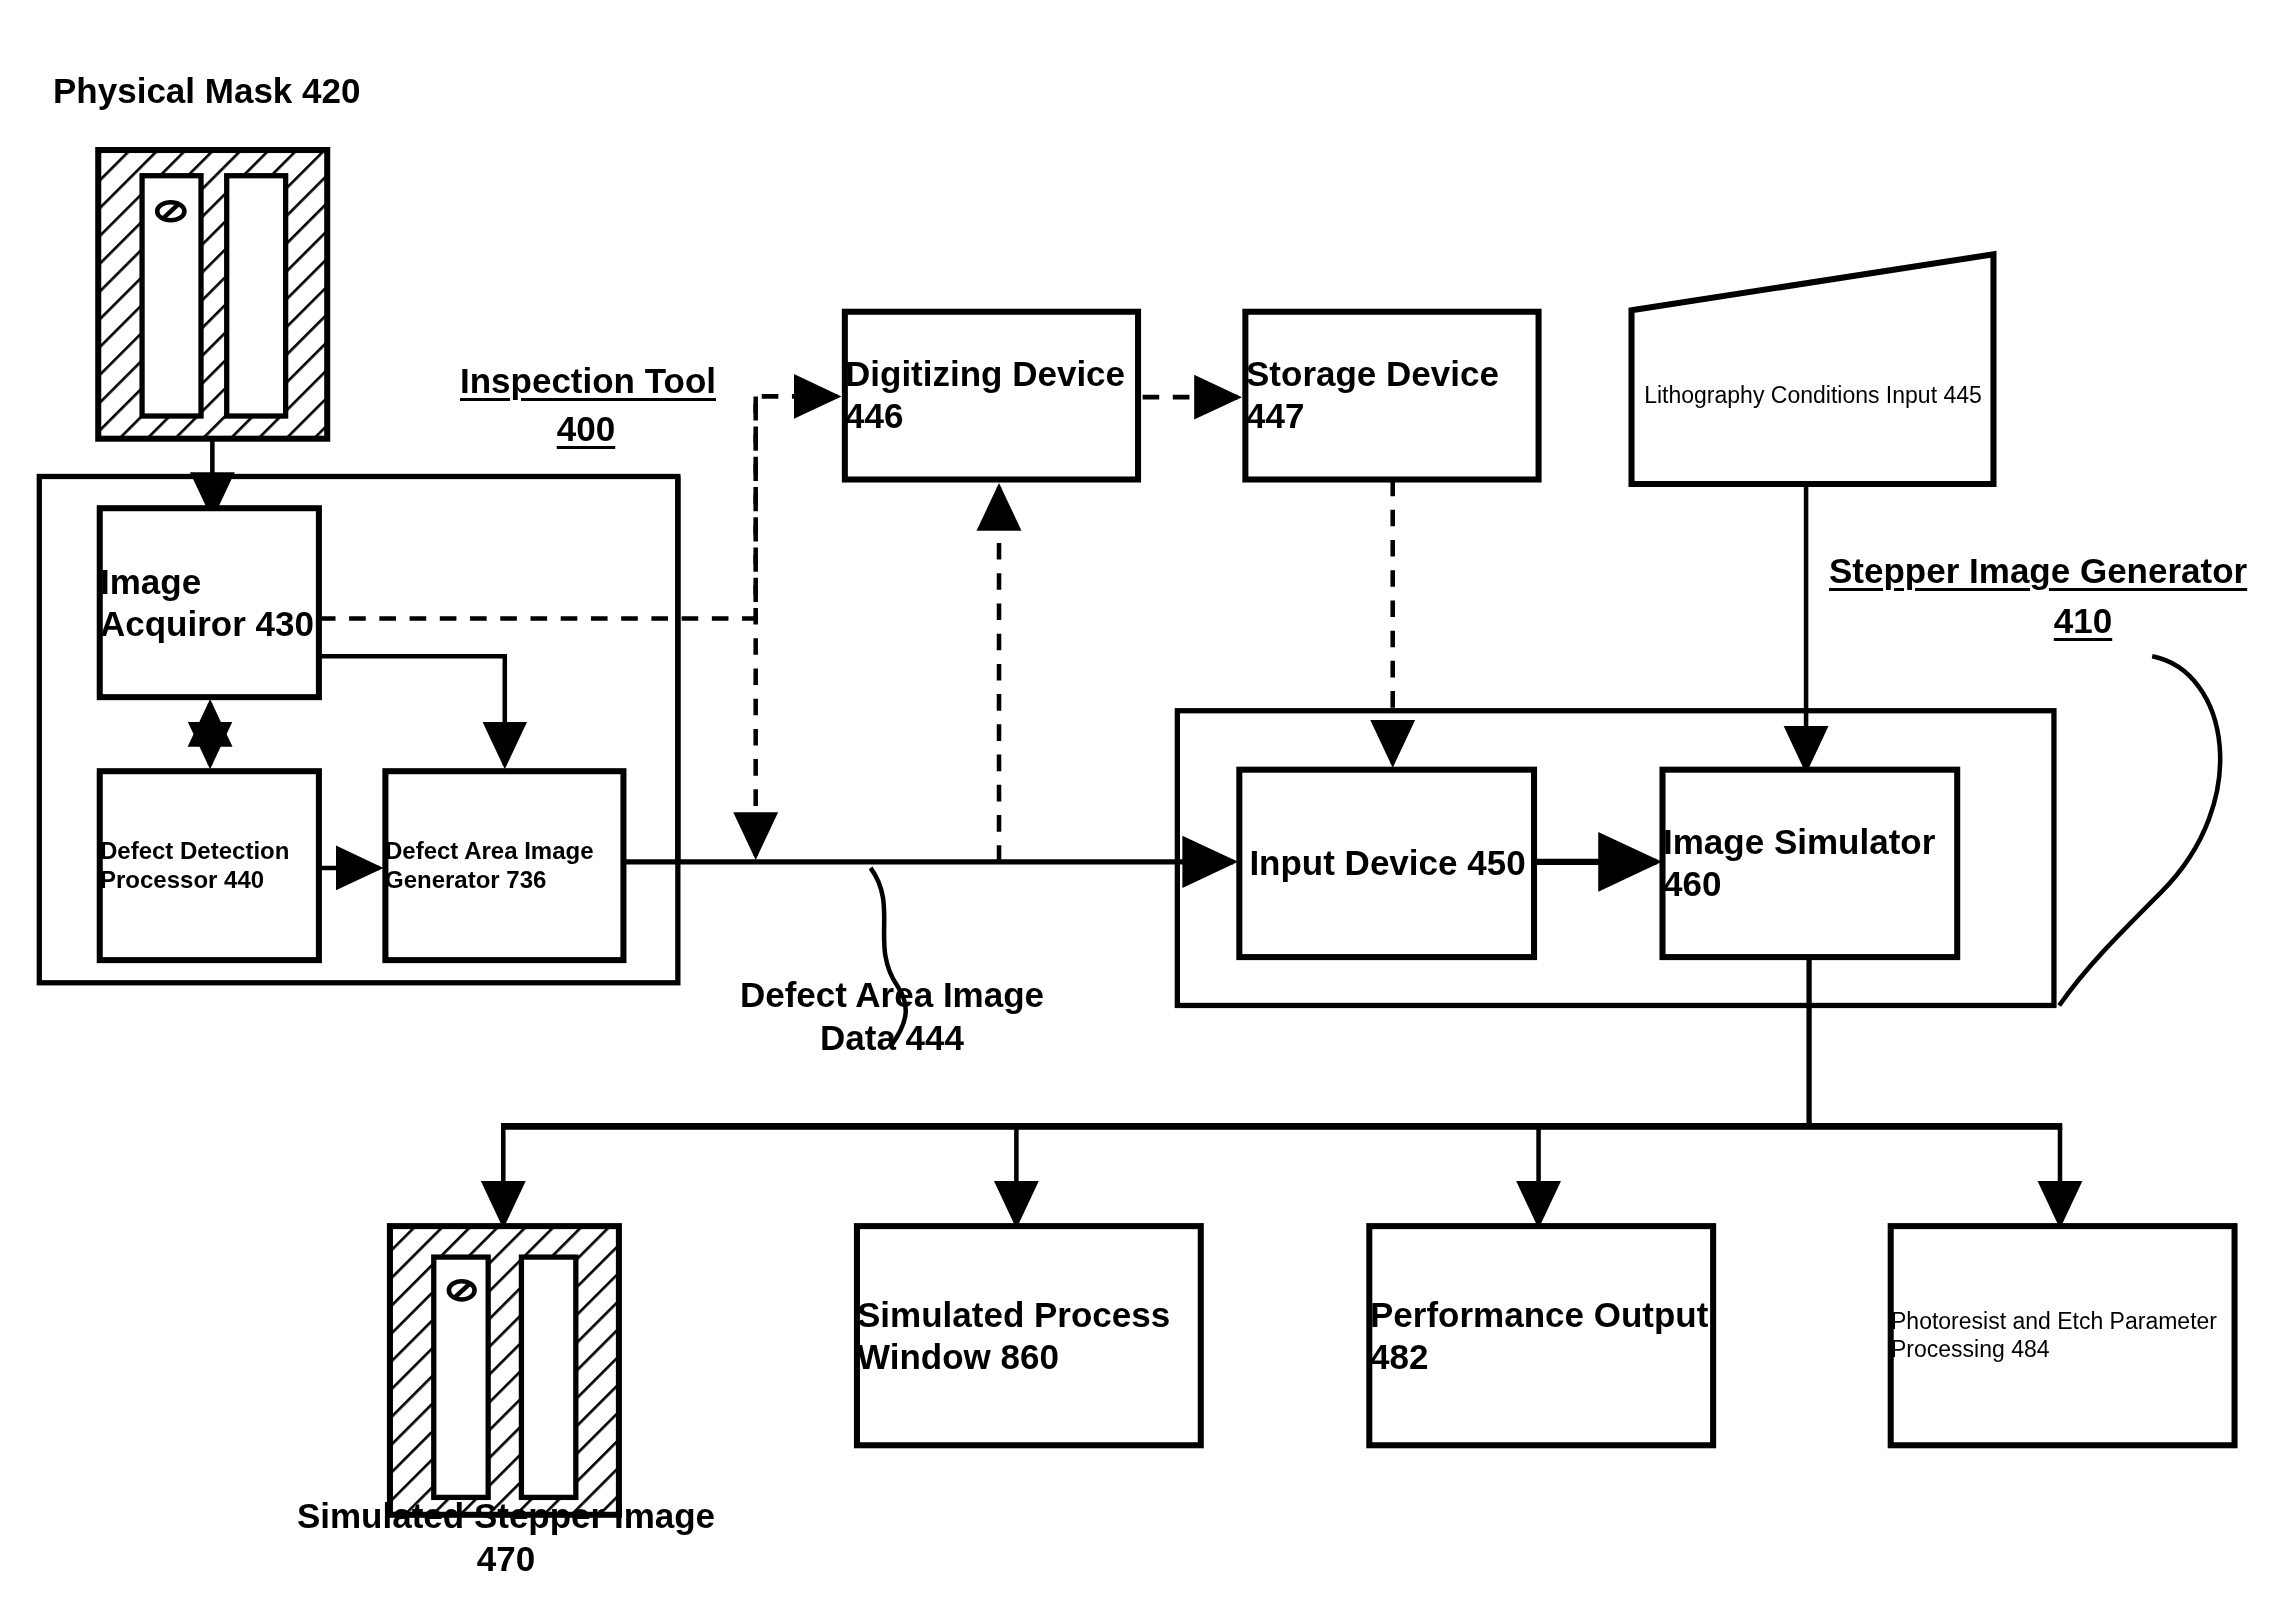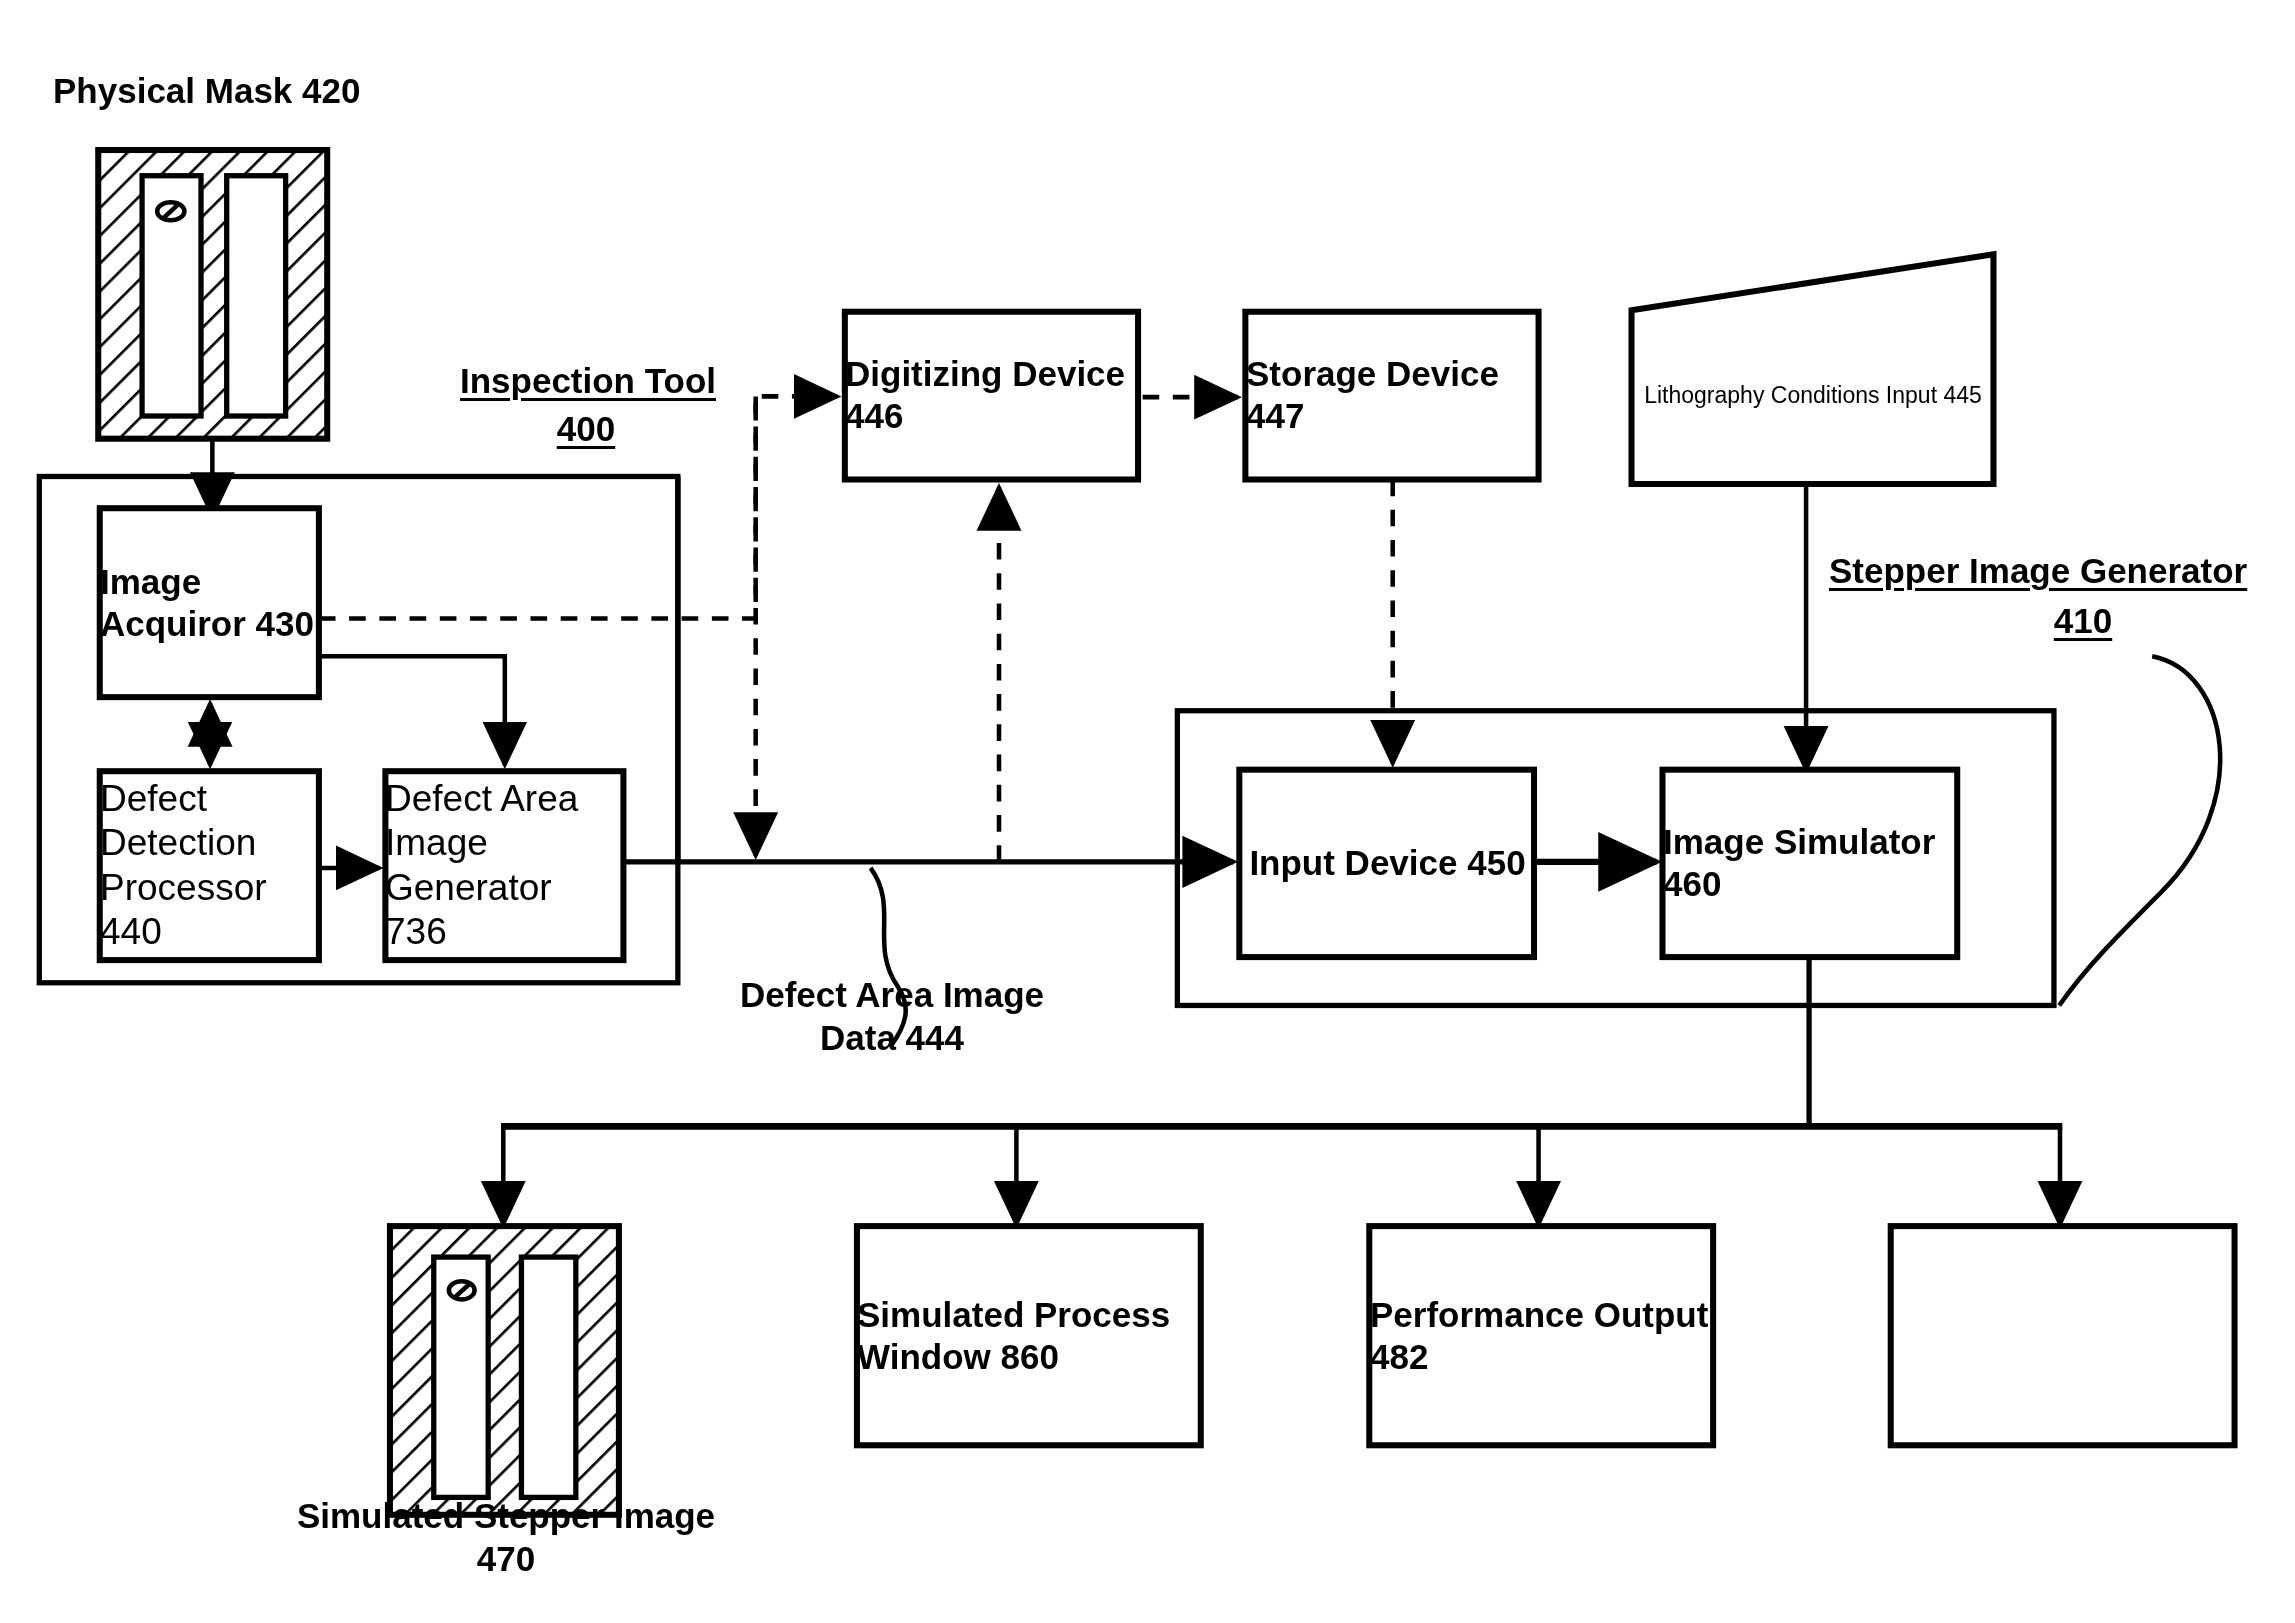--- a/index.html
+++ b/index.html
@@ -12,21 +12,21 @@
     color:#000000;
     overflow:hidden;
   }
   svg.layer{position:absolute;left:0;top:0;width:2295px;height:1624px;overflow:visible;}
   .lbl{position:absolute;text-align:center;line-height:1.22;color:#000;white-space:pre-line;}
   .boxtext{
     position:absolute;display:flex;flex-direction:column;
     align-items:center;justify-content:center;
     text-align:left;line-height:1.20;
   }
-  .f42{font-size:37px;}
+  .f42{font-size:24px;font-weight:bold;}
   .f44{font-size:23px;}
   .f46{font-size:35px;font-weight:bold;}
   .ul{text-decoration:underline;text-decoration-thickness:3px;text-underline-offset:5.3px;}
 </style>
 </head>
 <body>
 
 <div id="fig">
 
   <svg class="layer" viewBox="0 0 3037 2148">
@@ -176,15 +176,19 @@
 470</div>
 
   <div class="boxtext f46" style="left:857px;top:1226px;width:344px;height:219px;">Simulated
 Process Window
 860</div>
 
   <div class="boxtext f46" style="left:1370px;top:1226px;width:344px;height:219px;">Performance
 Output
 482</div>
 
+  <div class="boxtext f44" style="left:1891px;top:1226px;width:344px;height:219px;">Photoresist and
+Etch Parameter
+Processing
+484</div>
 
 </div>
 
 
 </body></html>

